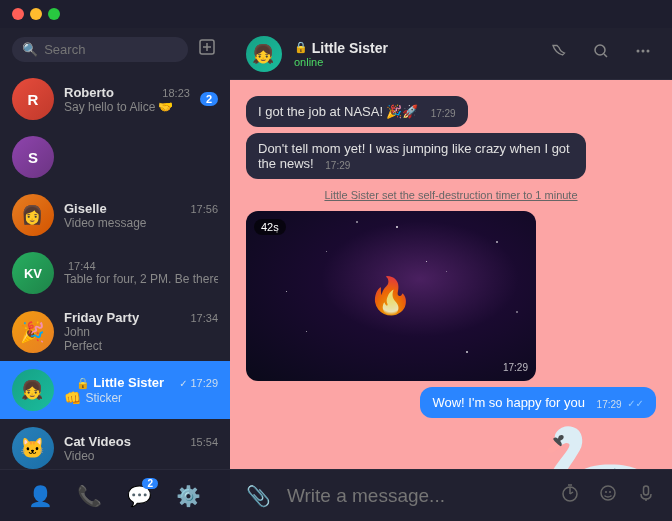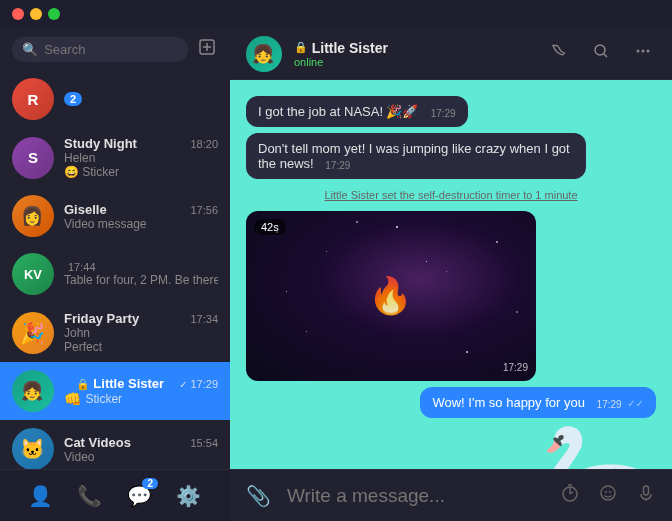--- a/index.html
+++ b/index.html
@@ -180,21 +180,21 @@
       background: none; border: none; cursor: pointer;
       color: #888; font-size: 17px; padding: 4px;
     }
     .messages-area {
       flex: 1;
       overflow-y: auto;
       padding: 16px;
       display: flex;
       flex-direction: column;
       gap: 6px;
-      background: #5eead4;
+      background: #fca5a5;
     }
     .messages-area::-webkit-scrollbar { width: 4px; }
     .messages-area::-webkit-scrollbar-thumb { background: #333; border-radius: 2px; }
     .msg-incoming { align-self: flex-start; }
     .msg-outgoing { align-self: flex-end; }
     .msg-bubble {
       background: #2a2a3e;
       border-radius: 12px;
       padding: 8px 12px;
       max-width: 340px;
@@ -294,37 +294,34 @@
           <line x1="5" y1="9" x2="13" y2="9" stroke="#888" stroke-width="1.5"></line>
           <line x1="9" y1="5" x2="9" y2="13" stroke="#888" stroke-width="1.5"></line>
         </svg>
       </button>
     </div>
 
     <div class="chat-list">
 
       <div class="chat-item">
         <div class="avatar av-roberto">R</div>
+        <div class="chat-content">
+          <div class="chat-top">
+            <span class="chat-name">Roberto</span>
+            <span class="chat-time">18:23</span>
+          </div>
+          <div class="chat-preview">
+            <span>Say hello to Alice 🤝</span>
+          </div>
+        </div>
         <div class="badge">2</div>
       </div>
 
       <div class="chat-item">
         <div class="avatar av-study">S</div>
-        <div class="chat-content">
-          <div class="chat-top">
-            <span class="chat-name">Study Night</span>
-            <span class="chat-time">18:20</span>
-          </div>
-          <div class="chat-preview">
-            <span>Helen</span>
-          </div>
-          <div class="chat-preview">
-            <span>😄 Sticker</span>
-          </div>
-        </div>
       </div>
 
       <div class="chat-item">
         <div class="avatar av-giselle" style="font-size:18px;">👩</div>
         <div class="chat-content">
           <div class="chat-top">
             <span class="chat-name">Giselle</span>
             <span class="chat-time">17:56</span>
           </div>
           <div class="chat-preview">

